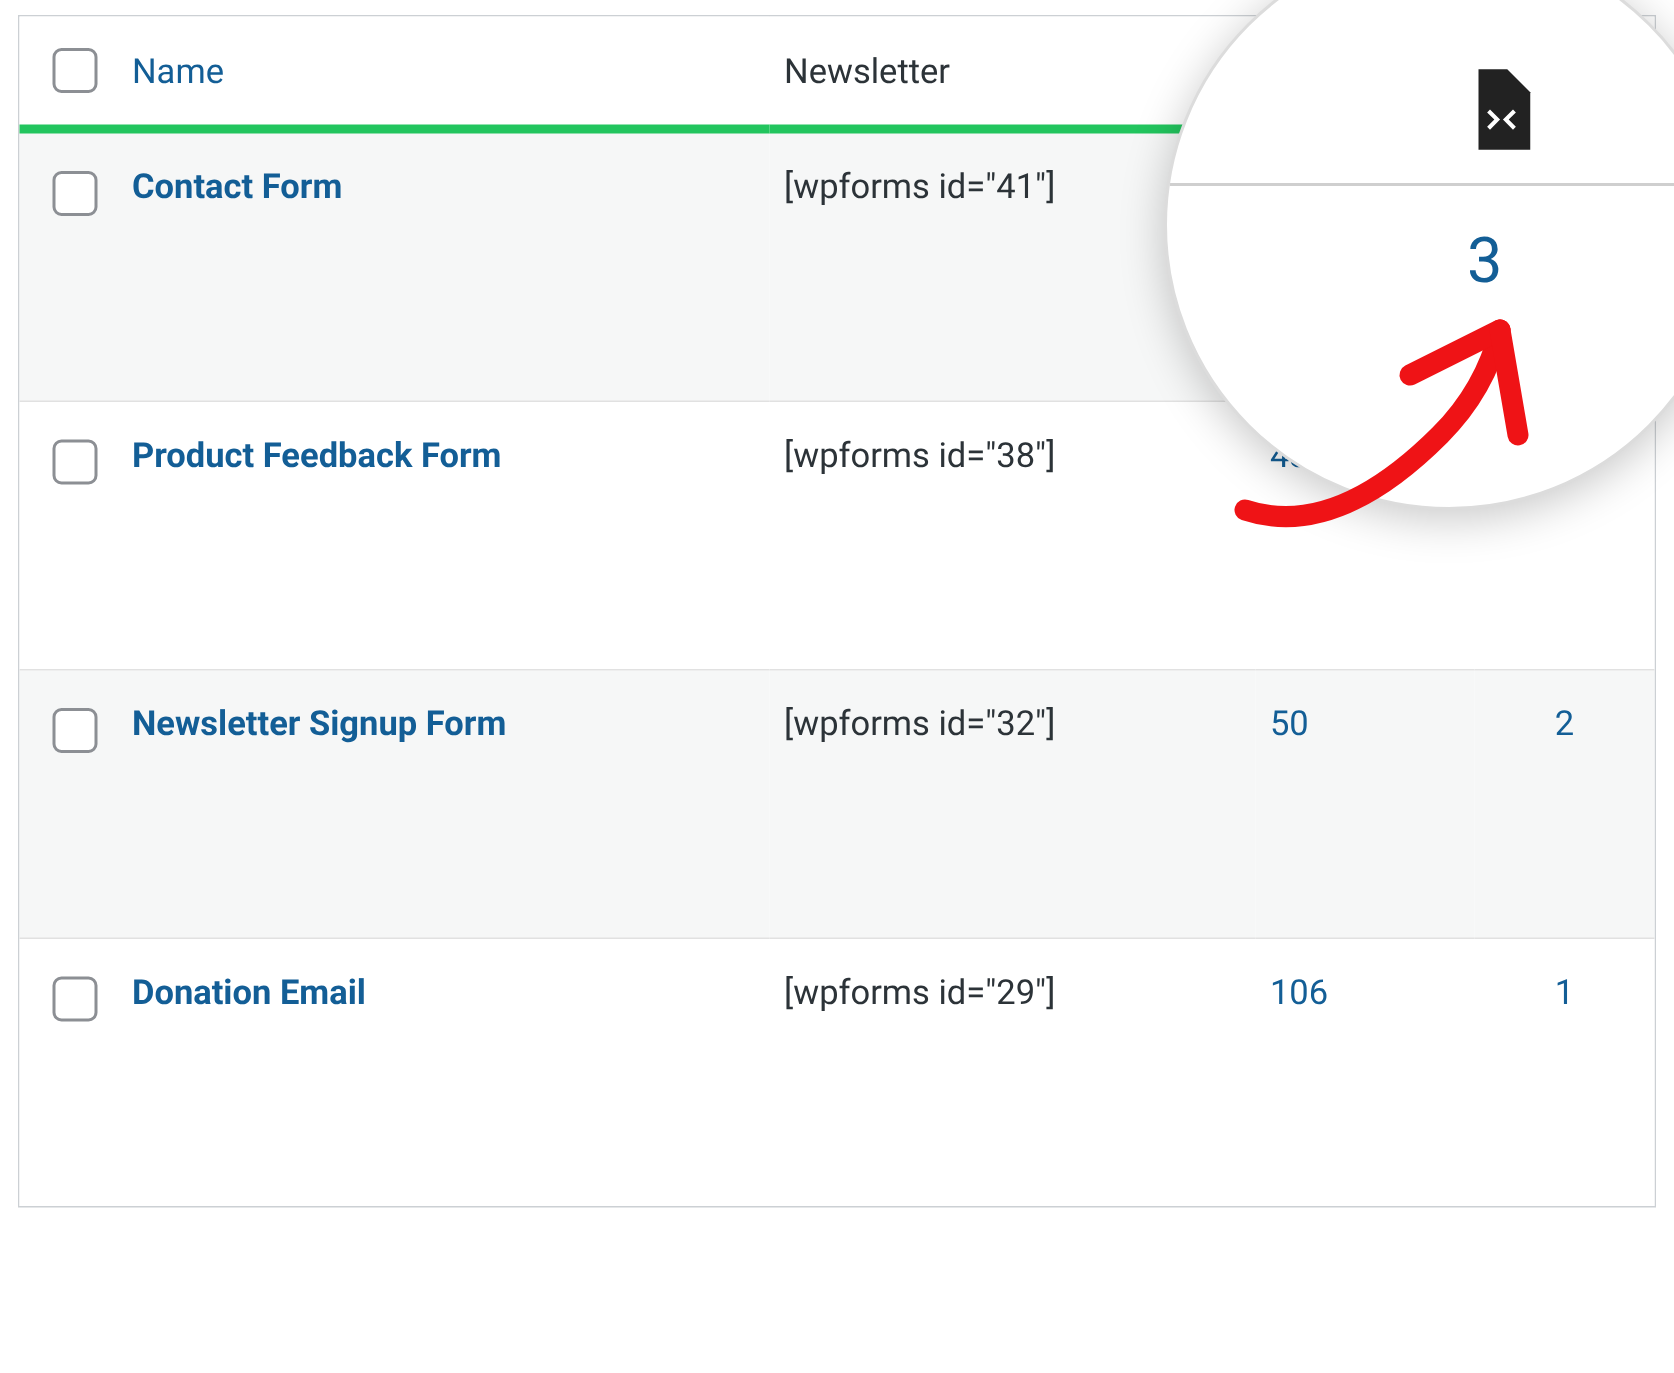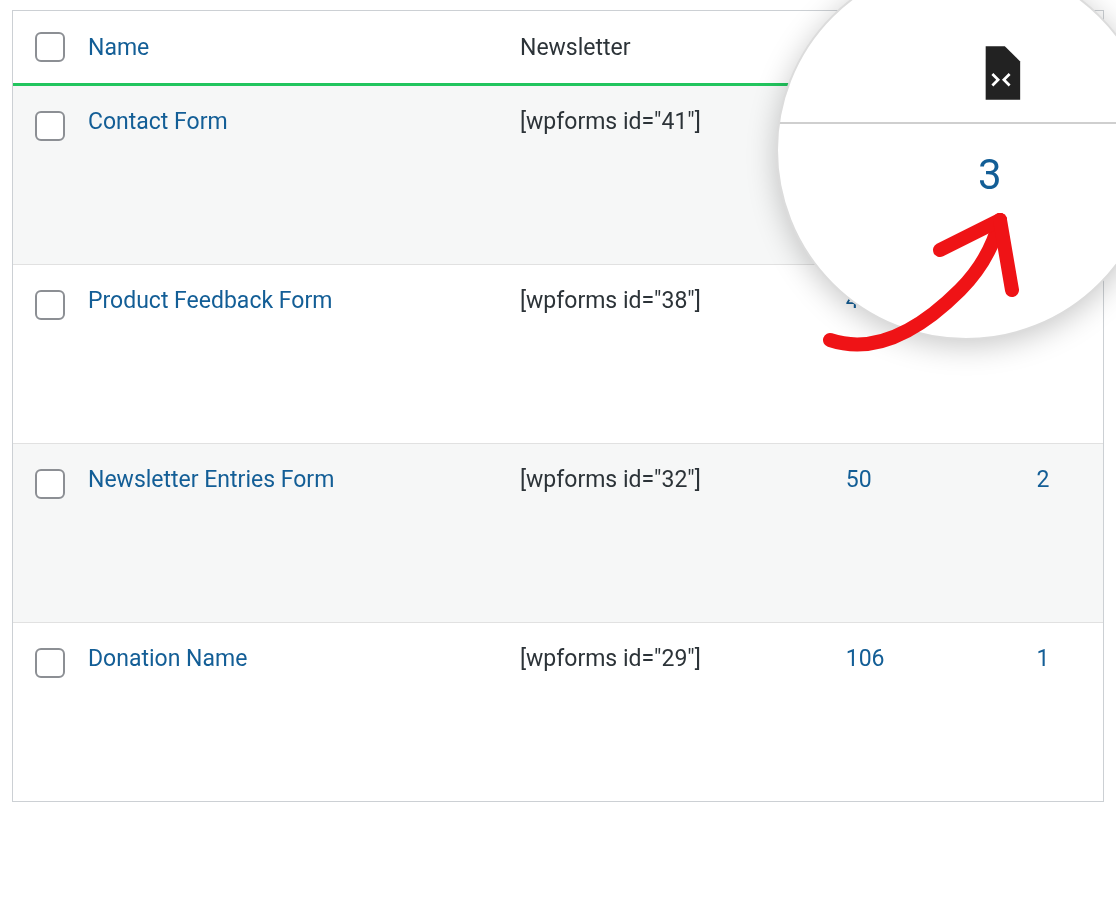--- a/index.html
+++ b/index.html
@@ -22,39 +22,39 @@
     border-collapse:collapse;
     font-size:23px;
   }
   thead tr, tfoot tr {
     background:#fff;
   }
   thead th, tfoot th {
     font-weight:400;
     text-align:left;
     padding:18px 10px;
-    border-bottom:3px solid #22c55e;
+    border-bottom:6px solid #22c55e;
   }
   th.col-check, td.col-check { width:60px; padding-left:18px; }
   th.col-name { }
   th.col-short { }
   th.col-entries { }
   th.col-embed { width:120px; text-align:center; }
   td.col-embed { text-align:center; }
   td.col-entries { }
   tbody td {
     padding: 22px 10px 120px 10px;
     vertical-align:top;
     border-bottom:1px solid #e1e1e1;
   }
   tbody tr:last-child td { border-bottom:none; }
   tbody tr:nth-child(odd) td { background:#f6f7f7; }
   tbody tr:nth-child(even) td { background:#fff; }
   .link-blue { color:#135e96; text-decoration:none; }
-  .link-blue.bold { font-weight:400; color:#135e96; }
+  .link-blue.bold { font-weight:700; color:#135e96; }
   th .link-blue { font-weight:400; }
   .chk {
     appearance:none;
     width:30px; height:30px;
     border:2px solid #8c8f94;
     border-radius:6px;
     background:#fff;
     display:inline-block;
     vertical-align:middle;
     cursor:pointer;
@@ -144,29 +144,29 @@
       <td class="col-check"><input type="checkbox" class="chk" style=""></td>
       <td class="col-name"><a href="#" class="link-blue bold">Product Feedback Form</a></td>
       <td class="col-short"><span>[wpforms id="38"]</span></td>
       <td class="col-entries"><a href="#" class="link-blue">43</a></td>
       <td class="col-embed"><a href="#" class="link-blue"></a></td>
     </tr>
 
 
     <tr>
       <td class="col-check"><input type="checkbox" class="chk" style=""></td>
-      <td class="col-name"><a href="#" class="link-blue bold">Newsletter Entries Form</a></td>
+      <td class="col-name"><a href="#" class="link-blue bold">Newsletter Signup Form</a></td>
       <td class="col-short"><span>[wpforms id="32"]</span></td>
       <td class="col-entries"><a href="#" class="link-blue">50</a></td>
       <td class="col-embed"><a href="#" class="link-blue">2</a></td>
     </tr>
 
     <tr>
       <td class="col-check"><input type="checkbox" class="chk" style=""></td>
-      <td class="col-name"><a href="#" class="link-blue bold">Donation Name</a></td>
+      <td class="col-name"><a href="#" class="link-blue bold">Donation Email</a></td>
       <td class="col-short"><span>[wpforms id="29"]</span></td>
       <td class="col-entries"><a href="#" class="link-blue">106</a></td>
       <td class="col-embed"><a href="#" class="link-blue">1</a></td>
     </tr>
 
   </tbody>
 
 </table>
 </div>
 

